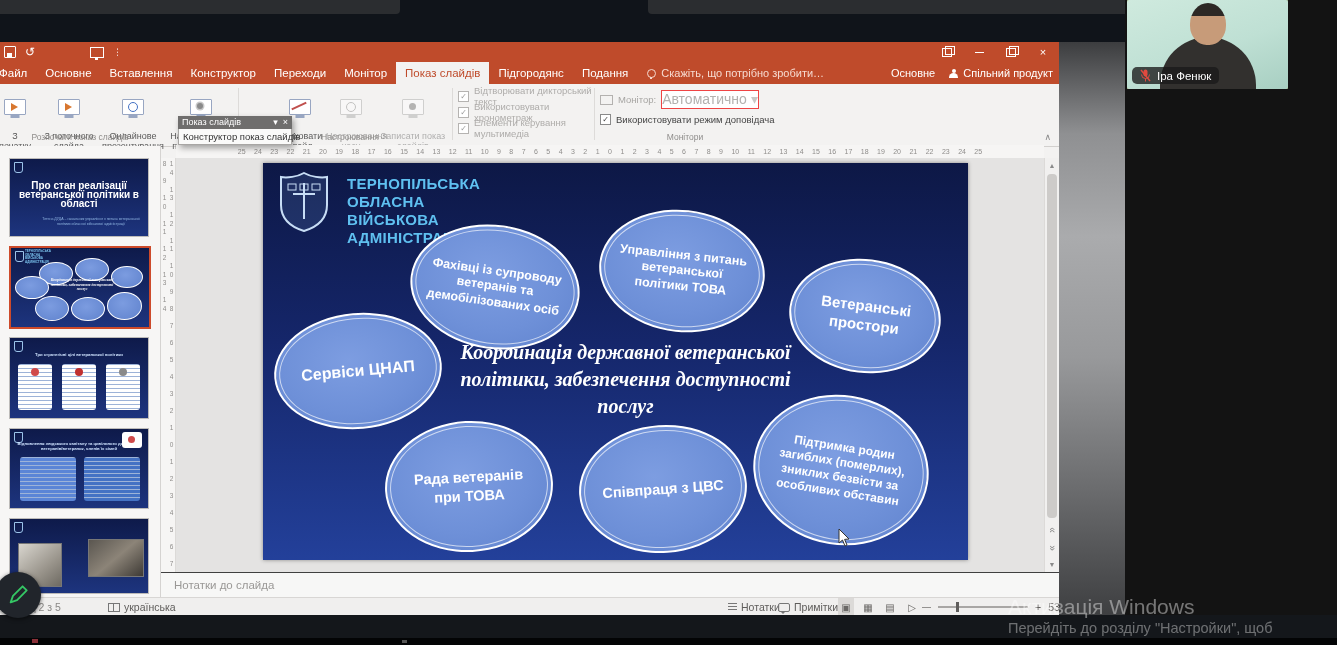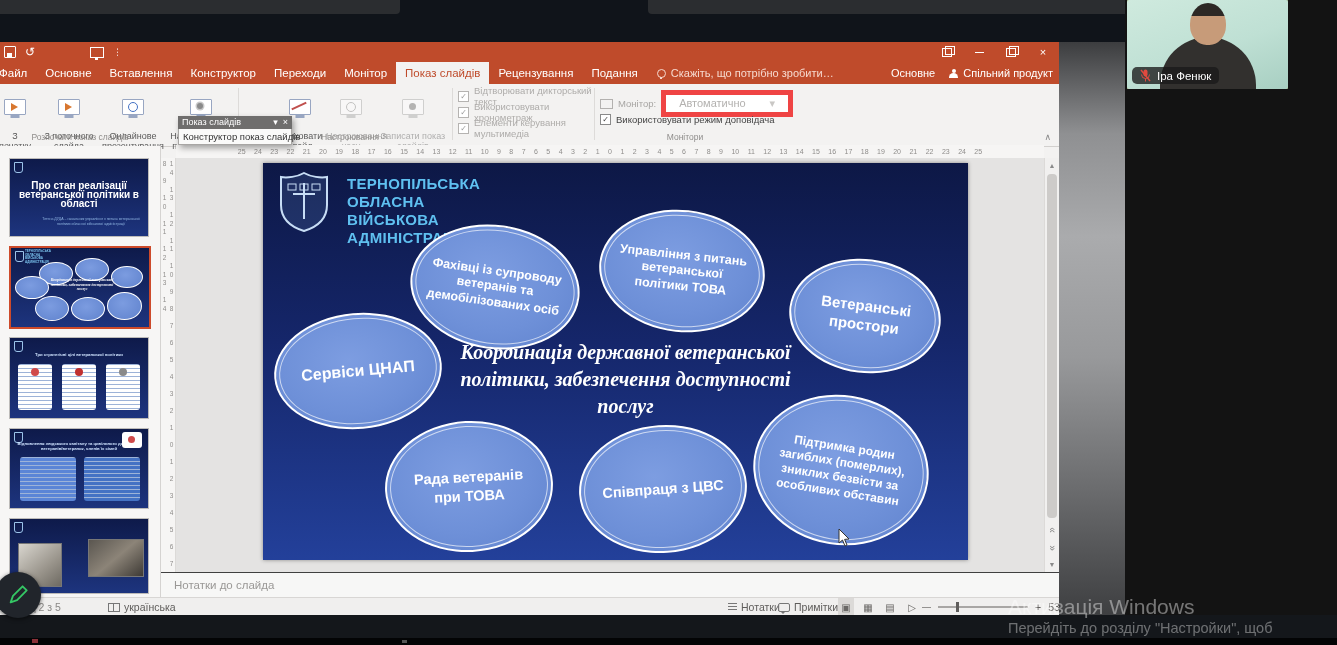--- a/index.html
+++ b/index.html
@@ -48,21 +48,21 @@
   .acc-rec{left:6px;top:3px;width:7px;height:7px;background:#c0504d;border-radius:50%;}
   .acc-hide{left:1px;top:5px;width:16px;height:0;border-top:2px solid #c0504d;transform:rotate(-25deg);}
   .dis{opacity:.45;filter:grayscale(1);}
   .sep{position:absolute;top:4px;height:52px;width:1px;background:#dddbd9;}
   .glabel{position:absolute;top:48px;font-size:8.5px;color:#8f8d8b;text-align:center;}
   .chkrow{position:absolute;left:458px;width:150px;height:14px;display:flex;align-items:center;gap:5px;font-size:9.5px;color:#aeacaa;}
   .chk{width:9px;height:9px;border:1px solid #b5b3b1;background:#fff;font-size:8px;line-height:9px;text-align:center;color:#9a9a9a;flex:0 0 auto;}
   .chk.on{color:#444;border-color:#8a8a8a;}
   .monrow{position:absolute;display:flex;align-items:center;gap:5px;font-size:9.5px;color:#a7a5a3;}
   .minimon{width:11px;height:8px;border:1px solid #b3b1af;position:relative;}
-  .select{width:96px;height:17px;border:5px solid #ef4444;background:#fff;color:#b3b1af;font-size:11px;line-height:16px;padding:0 13px;display:flex;justify-content:space-between;}
+  .select{width:96px;height:17px;border:1px solid #ef4444;background:#fff;color:#b3b1af;font-size:14px;line-height:16px;padding:0 0;display:flex;justify-content:space-between;}
   .collapse{position:absolute;right:8px;bottom:4px;color:#8a8a8a;font-size:9px;}
   
   .palette{position:absolute;left:178px;top:74px;width:114px;z-index:12;box-shadow:2px 3px 6px rgba(0,0,0,.35);font-size:9px;}
   .palette .ph{background:#6f6e6d;color:#fff;height:13px;line-height:13px;padding:0 4px;display:flex;justify-content:space-between;gap:4px;}
   .palette .pb{background:#fafaf9;border:1px solid #a8a6a4;border-top:none;height:15px;line-height:15px;padding:0 4px;color:#333;font-size:9.5px;white-space:nowrap;}
   
   .hruler{position:absolute;left:176px;top:103px;width:868px;height:13px;background:#f6f5f4;border-bottom:1px solid #dcdad8;
           color:#8f8d8b;font-size:7px;line-height:13px;text-align:center;word-spacing:6.5px;overflow:hidden;white-space:nowrap;}
   .vruler{position:absolute;left:161px;top:116px;width:15px;height:414px;background:#f6f5f4;border-right:1px solid #dcdad8;
           color:#8f8d8b;font-size:6.5px;writing-mode:vertical-rl;text-orientation:upright;letter-spacing:1.5px;overflow:hidden;text-align:left;padding-top:2px;box-sizing:border-box;}
@@ -175,21 +175,21 @@
     </div>
 
     <div class="tabs" style="padding-left:0;">
       <span class="tab" style="margin-left:-10px;">Файл</span>
       <span class="tab">Основне</span>
       <span class="tab">Вставлення</span>
       <span class="tab">Конструктор</span>
       <span class="tab">Переходи</span>
       <span class="tab">Монітор</span>
       <span class="tab active">Показ слайдів</span>
-      <span class="tab">Рецензування</span>
+      <span class="tab">Підгородянс</span>
       <span class="tab">Подання</span>
       <span class="tellme">
         <span class="bulb"></span>
         <span>Скажіть, що потрібно зробити…</span>
       </span>
       <div class="tabs-right">
         <span>Основне</span>
         <span style="display:flex;align-items:center;gap:5px;">
           <span class="pers"></span>
           <span>Спільний продукт</span>

